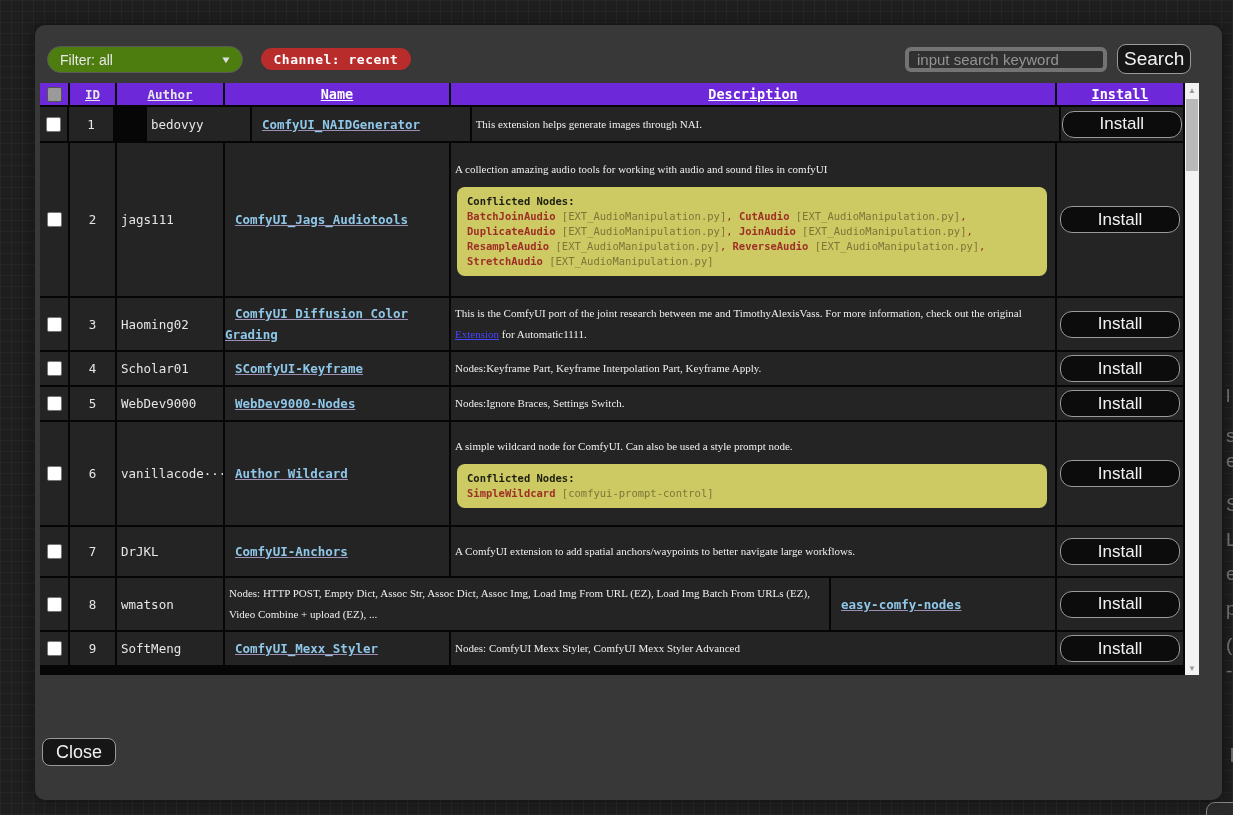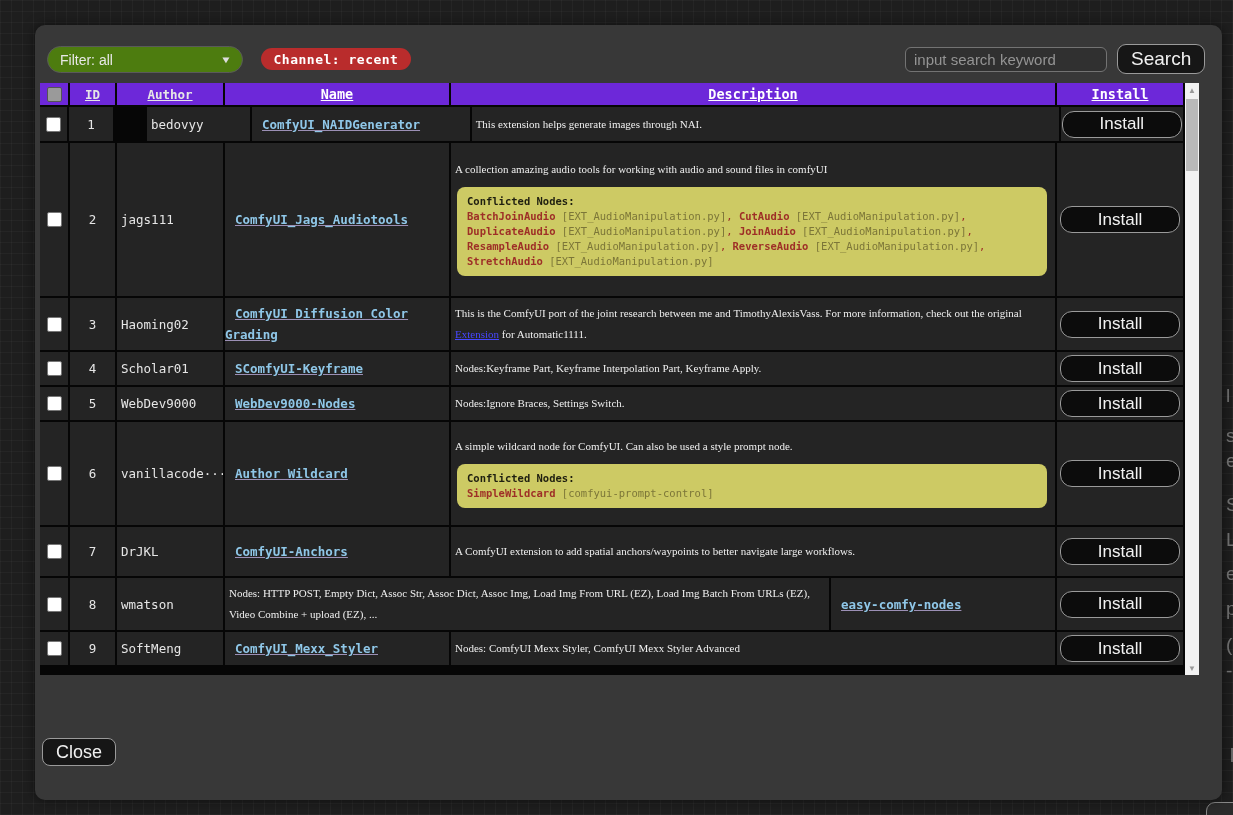--- a/index.html
+++ b/index.html
@@ -26,30 +26,30 @@
   .filter-select .lbl{flex:1;}
   .chev{font-size:12px;color:#ddd;transform:scaleY(.8);}
   .channel-badge{
     position:absolute;left:226px;top:23px;width:150px;height:22px;
     background:#b92c2c;border-radius:11px;color:#fff;
     font-family:"DejaVu Sans Mono", monospace;font-weight:bold;font-size:13px;
     display:flex;align-items:center;justify-content:center;letter-spacing:.5px;
   }
   .search-input{
     position:absolute;left:870px;top:22px;width:202px;height:25px;
-    background:#303030;border:1px solid #737373;border-radius:6px;
+    background:#303030;border:4px solid #737373;border-radius:6px;
     color:#ddd;font-size:15px;padding:0 8px;box-sizing:border-box;outline:none;
     font-family:"Liberation Sans", sans-serif;
   }
   .search-input::placeholder{color:#949494;}
   .btn{
     background:#161616;border:1px solid #9a9a9a;border-radius:9px;color:#f1f1f1;
     font-family:"Liberation Sans", sans-serif;cursor:pointer;
   }
-  .search-btn{position:absolute;left:1082px;top:19px;height:30px;padding:0 13px;font-size:19px;}
+  .search-btn{position:absolute;left:1082px;top:19px;height:30px;padding:0 6px;font-size:19px;}
   .close-btn{position:absolute;left:7px;top:713px;height:28px;padding:0 13px;font-size:18px;border-radius:8px;}
   
   .table-wrap{
     position:absolute;left:5px;top:58px;width:1159px;height:592px;
     background:#060606;overflow:hidden;
   }
   .grid{position:absolute;left:0;top:0;width:1143px;}
   .trow{display:flex;margin-bottom:2px;}
   .cell{background:#242424;margin-right:2px;display:flex;align-items:center;box-sizing:border-box;}
   .cell:last-child{margin-right:0;}

